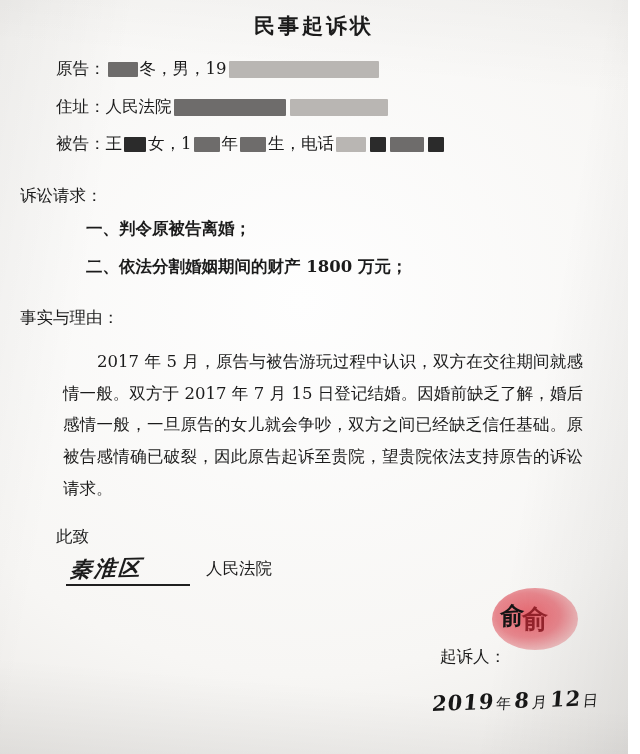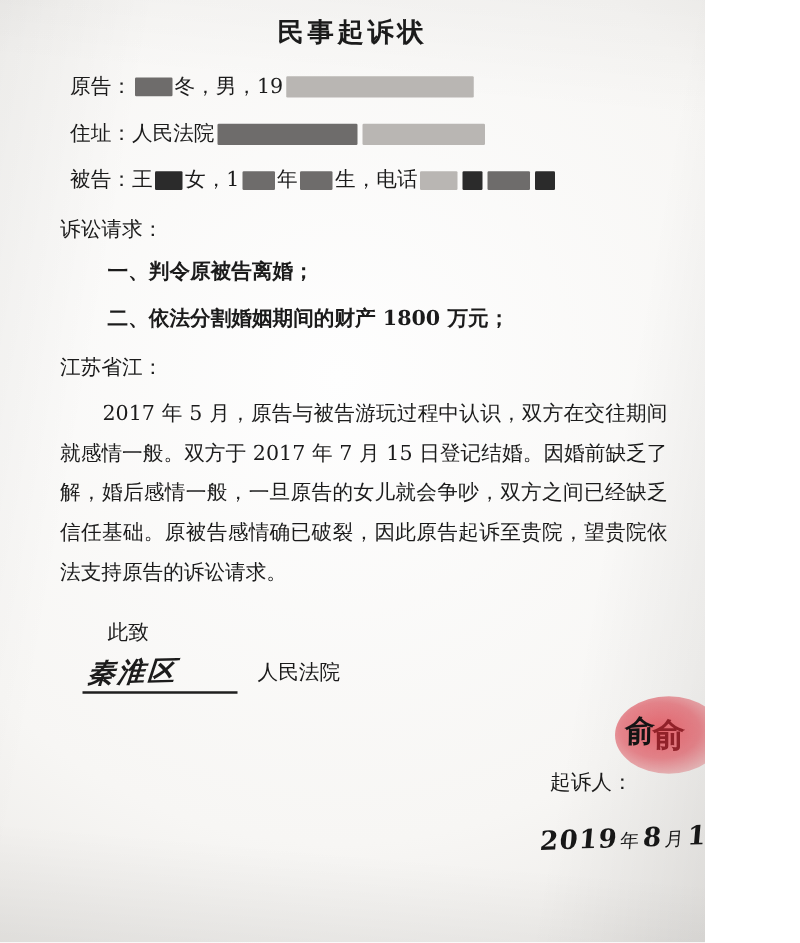--- a/index.html
+++ b/index.html
@@ -10,21 +10,21 @@
   body {
     width: 640px;
     height: 754px;
     overflow: hidden;
     font-family: "DejaVu Serif", "Liberation Serif", serif;
   }
 
   
   #paper {
     position: relative;
-    width: 564px;
+    width: 628px;
     height: 754px;
     background:
       radial-gradient(ellipse 120% 90% at 48% 40%, #fefefe 0%, #f7f6f4 55%, #e9e7e4 85%, #dedbd7 100%);
     overflow: hidden;
   }
   
   #paper::before {
     content: "";
     position: absolute;
     inset: 0;
@@ -62,31 +62,31 @@
   }
 
   .line.indent2 {
     padding-left: 86px;
     font-weight: bold;
   }
 
   .section-label {
     font-size: 16.5px;
     line-height: 1.55;
-    margin: 14px 0 8px 0;
-    padding-left: 48px;
+    margin: 26px 0 8px 0;
+    padding-left: 20px;
     font-weight: normal;
   }
 
   .body-p {
     font-size: 16.5px;
     line-height: 1.92;
     padding-left: 48px;
     padding-right: 30px;
-    margin: 0;
+    margin: 15px;
     text-align: justify;
     text-justify: inter-ideograph;
   }
   .body-p .first-indent { display: inline-block; width: 34px; }
 
   
   .redact {
     display: inline-block;
     vertical-align: -3px;
     height: 15px;
@@ -94,21 +94,21 @@
     margin: 0 2px;
   }
   .r-dark { background: #2b2b2b; }
   .r-mid  { background: #6e6c6b; }
   .r-light{ background: #b9b6b3; }
   .r-tall { height: 17px; vertical-align: -4px; }
 
   
   .cizhi {
     font-size: 16.5px;
-    padding-left: 86px;
+    padding-left: 56px;
     margin-top: 22px;
   }
 
   .court-row {
     position: relative;
     padding-left: 70px;
     margin-top: 6px;
     height: 42px;
   }
   .handwrite {
@@ -228,21 +228,21 @@
     <div class="line">
       <span>被告：</span><span>王</span><span class="redact r-dark" style="width:22px;"></span><span>女，1</span><span class="redact r-mid" style="width:26px;"></span><span>年</span><span class="redact r-mid" style="width:26px;"></span><span>生，电话</span><span class="redact r-light" style="width:30px;"></span><span class="redact r-dark" style="width:16px;"></span><span class="redact r-mid" style="width:34px;"></span><span class="redact r-dark" style="width:16px;"></span>
     </div>
 
 
     <div class="section-label">诉讼请求：</div>
 
     <div class="line indent2">一、判令原被告离婚；</div>
     <div class="line indent2">二、依法分割婚姻期间的财产 1800 万元；</div>
 
-    <div class="section-label">江苏省江：</div>
+    <div class="section-label">事实与理由：</div>
 
     <p class="body-p"><span class="first-indent"></span><span>2017 年 5 月，原告与被告游玩过程中认识，双方在交往期间就感情一般。双方于 2017 年 7 月 15 日登记结婚。因婚前缺乏了解，婚后感情一般，一旦原告的女儿就会争吵，双方之间已经缺乏信任基础。原被告感情确已破裂，因此原告起诉至贵院，望贵院依法支持原告的诉讼请求。</span></p>
 
     <div class="cizhi">此致</div>
 
     <div class="court-row">
       <span class="handwrite">秦淮区</span>
       <div class="court-underline"></div>
       <span class="court-name">人民法院</span>
     </div>

